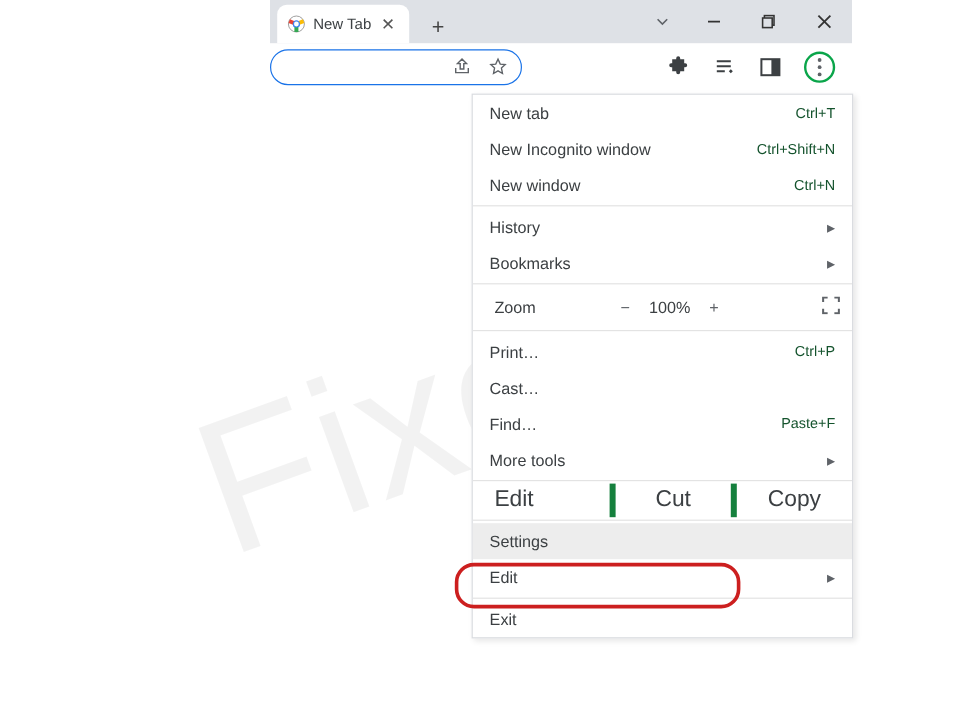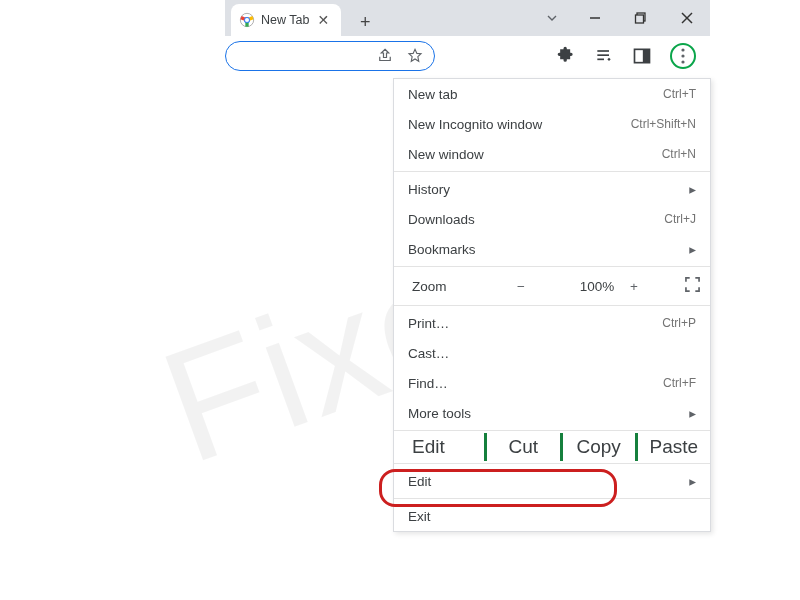--- a/index.html
+++ b/index.html
@@ -56,30 +56,30 @@
     position: absolute; top: 78px; left: 393px; width: 318px;
     background: #fff; border: 1px solid #dadce0; box-shadow: 2px 2px 5px rgba(0,0,0,0.1);
     font-size: 13.5px; color: #3c4043;
   }
   .menu .row {
     display: flex; align-items: center; justify-content: space-between;
     height: 30px; padding: 0 14px; white-space: nowrap;
   }
   .menu .hl { background: #ededed; }
   .menu .sep { height: 1px; background: #e3e3e3; margin: 2px 0; }
-  .menu .sub { font-size: 12px; color: #737373; }
+  .menu .sub { font-size: 12px; color: #14532d; }
   .menu .chevr { color: #5f6368; }
   .zoomrow { display:flex; align-items:center; height: 34px; padding: 0 4px 0 18px; }
   .zoomrow .lbl { width: 96px; }
   .zoomrow .zm { width: 26px; text-align:center; color:#5f6368; }
-  .zoomrow .zv { width: 48px; text-align:center;margin-left:39px; }
+  .zoomrow .zv { width: 48px; text-align:center; }
   .zoomrow .fs { margin-left: auto; margin-right: 6px; }
   .zoomrow .fs svg { width: 15px; height: 15px; }
   .editrow { display:flex; height: 28px; align-items:center; font-size:19px; }
-  .editrow > div { flex:1; display:flex; align-items:center; justify-content:center; height:100%; border-left:3px solid #15803d; }
+  .editrow > div { flex:1; display:flex; align-items:center; justify-content:center; height:100%; border-left:5px solid #15803d; }
   .editrow > div:first-child { justify-content:flex-start; padding-left:18px; border-left:none; }
   
   .ring-settings {
     position:absolute; top: 469px; left: 379px; width: 238px; height: 38px;
     border: 3px solid #cc1f1f; border-radius: 16px; pointer-events:none;
   }
 </style>
 </head>
 <body>
 
@@ -189,24 +189,20 @@
   <div class="row">
     <span>New window</span>
     <span class="sub">Ctrl+N</span>
   </div>
   <div class="sep"></div>
   <div class="row">
     <span>History</span>
     <span class="chevr">▸</span>
   </div>
   <div class="row">
-    <span>Downloads</span>
-    <span class="sub">Ctrl+J</span>
-  </div>
-  <div class="row">
     <span>Bookmarks</span>
     <span class="chevr">▸</span>
   </div>
   <div class="sep"></div>
   <div class="zoomrow">
     <span class="lbl">Zoom</span>
     <span class="zm">−</span>
     <span class="zv">100%</span>
     <span class="zm">+</span>
     <span class="fs">
@@ -219,34 +215,37 @@
   <div class="row">
     <span>Print…</span>
     <span class="sub">Ctrl+P</span>
   </div>
   <div class="row">
     <span>Cast…</span>
       <span></span>
   </div>
   <div class="row">
     <span>Find…</span>
-    <span class="sub">Ctrl+F</span>
+    <span class="sub">Paste+F</span>
   </div>
   <div class="row">
     <span>More tools</span>
     <span class="chevr">▸</span>
   </div>
   <div class="sep"></div>
   <div class="editrow">
     <div>Edit</div>
     <div>Cut</div>
     <div>Copy</div>
-    <div>Paste</div>
-  </div>
-  <div class="sep"></div>
+  </div>
+  <div class="sep"></div>
+  <div class="row hl">
+    <span>Settings</span>
+      <span></span>
+  </div>
   <div class="row">
     <span>Edit</span>
     <span class="chevr">▸</span>
   </div>
   <div class="sep"></div>
   <div class="row">
     <span>Exit</span>
       <span></span>
   </div>
 </div>

